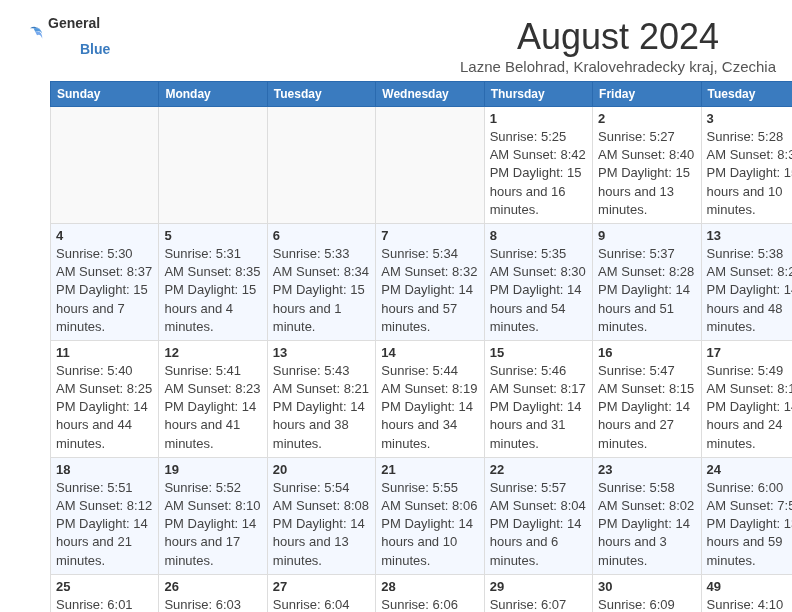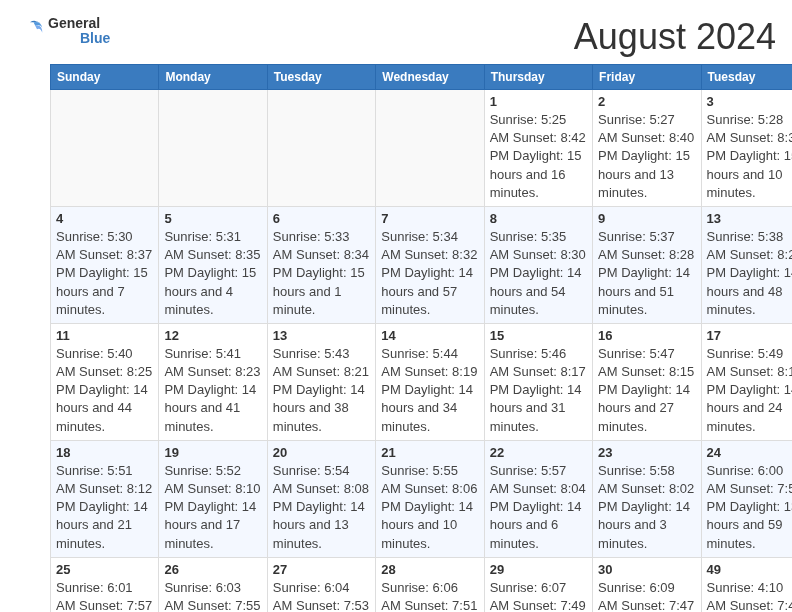--- a/index.html
+++ b/index.html
@@ -18,20 +18,21 @@
     }
     .logo {
       display: flex;
       align-items: center;
       gap: 4px;
     }
     .logo-text {
       display: flex;
       flex-direction: column;
       line-height: 1.1;
+      gap: 11px;
     }
     .logo-general {
       font-size: 14px;
       font-weight: bold;
       color: #333;
     }
     .logo-blue {
       font-size: 14px;
       font-weight: bold;
       color: #3a7bbf;
@@ -107,20 +108,21 @@
       <path d="M20 6 Q28 4 30 12 Q28 8 22 10 Z" fill="#5599dd"></path>
       <path d="M22 10 Q30 8 30 18 Q28 12 24 14 Z" fill="#77aaee"></path>
     </svg>
     <div class="logo-text">
       <span class="logo-general">General</span>
       <span class="logo-blue">Blue</span>
     </div>
   </div>
   <div class="title-block">
     <div class="month-title">August 2024</div>
+    <div class="subtitle">Lazne Belohrad, Kralovehradecky kraj, Czechia</div>
   </div>
 </div>
 
 <table>
   <thead>
     <tr>
       <th>Sunday</th>
       <th>Monday</th>
       <th>Tuesday</th>
       <th>Wednesday</th>

